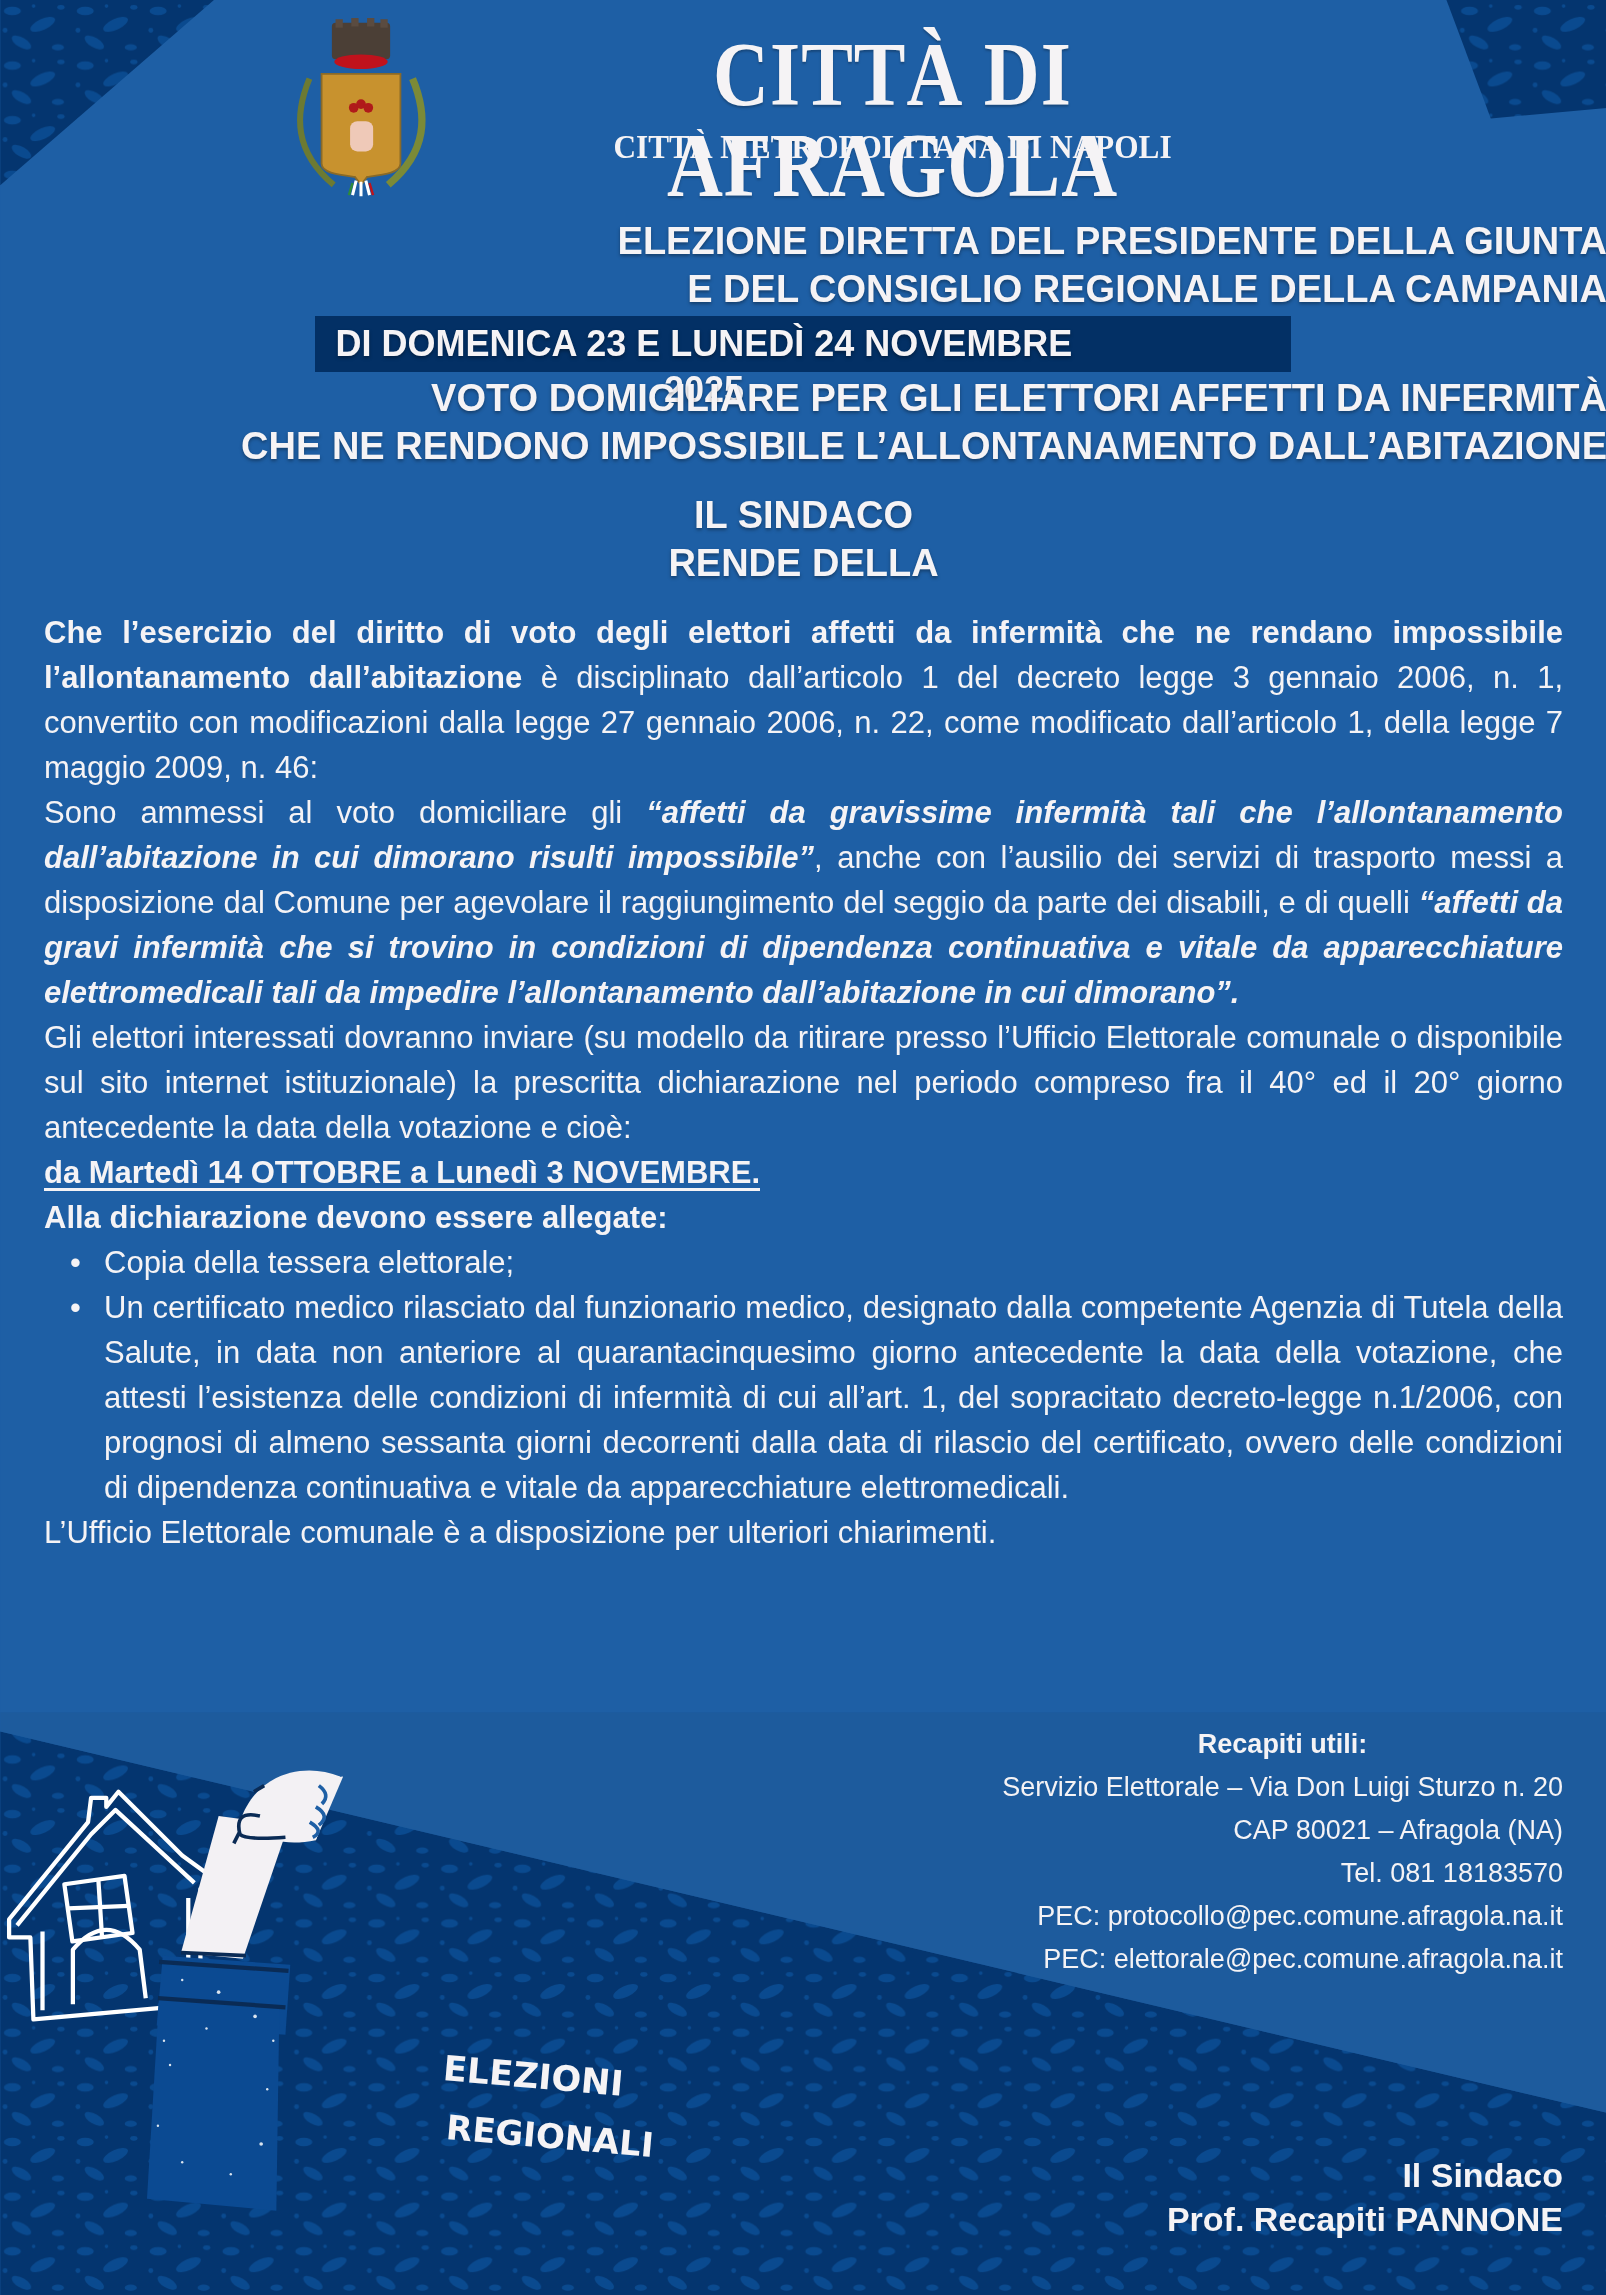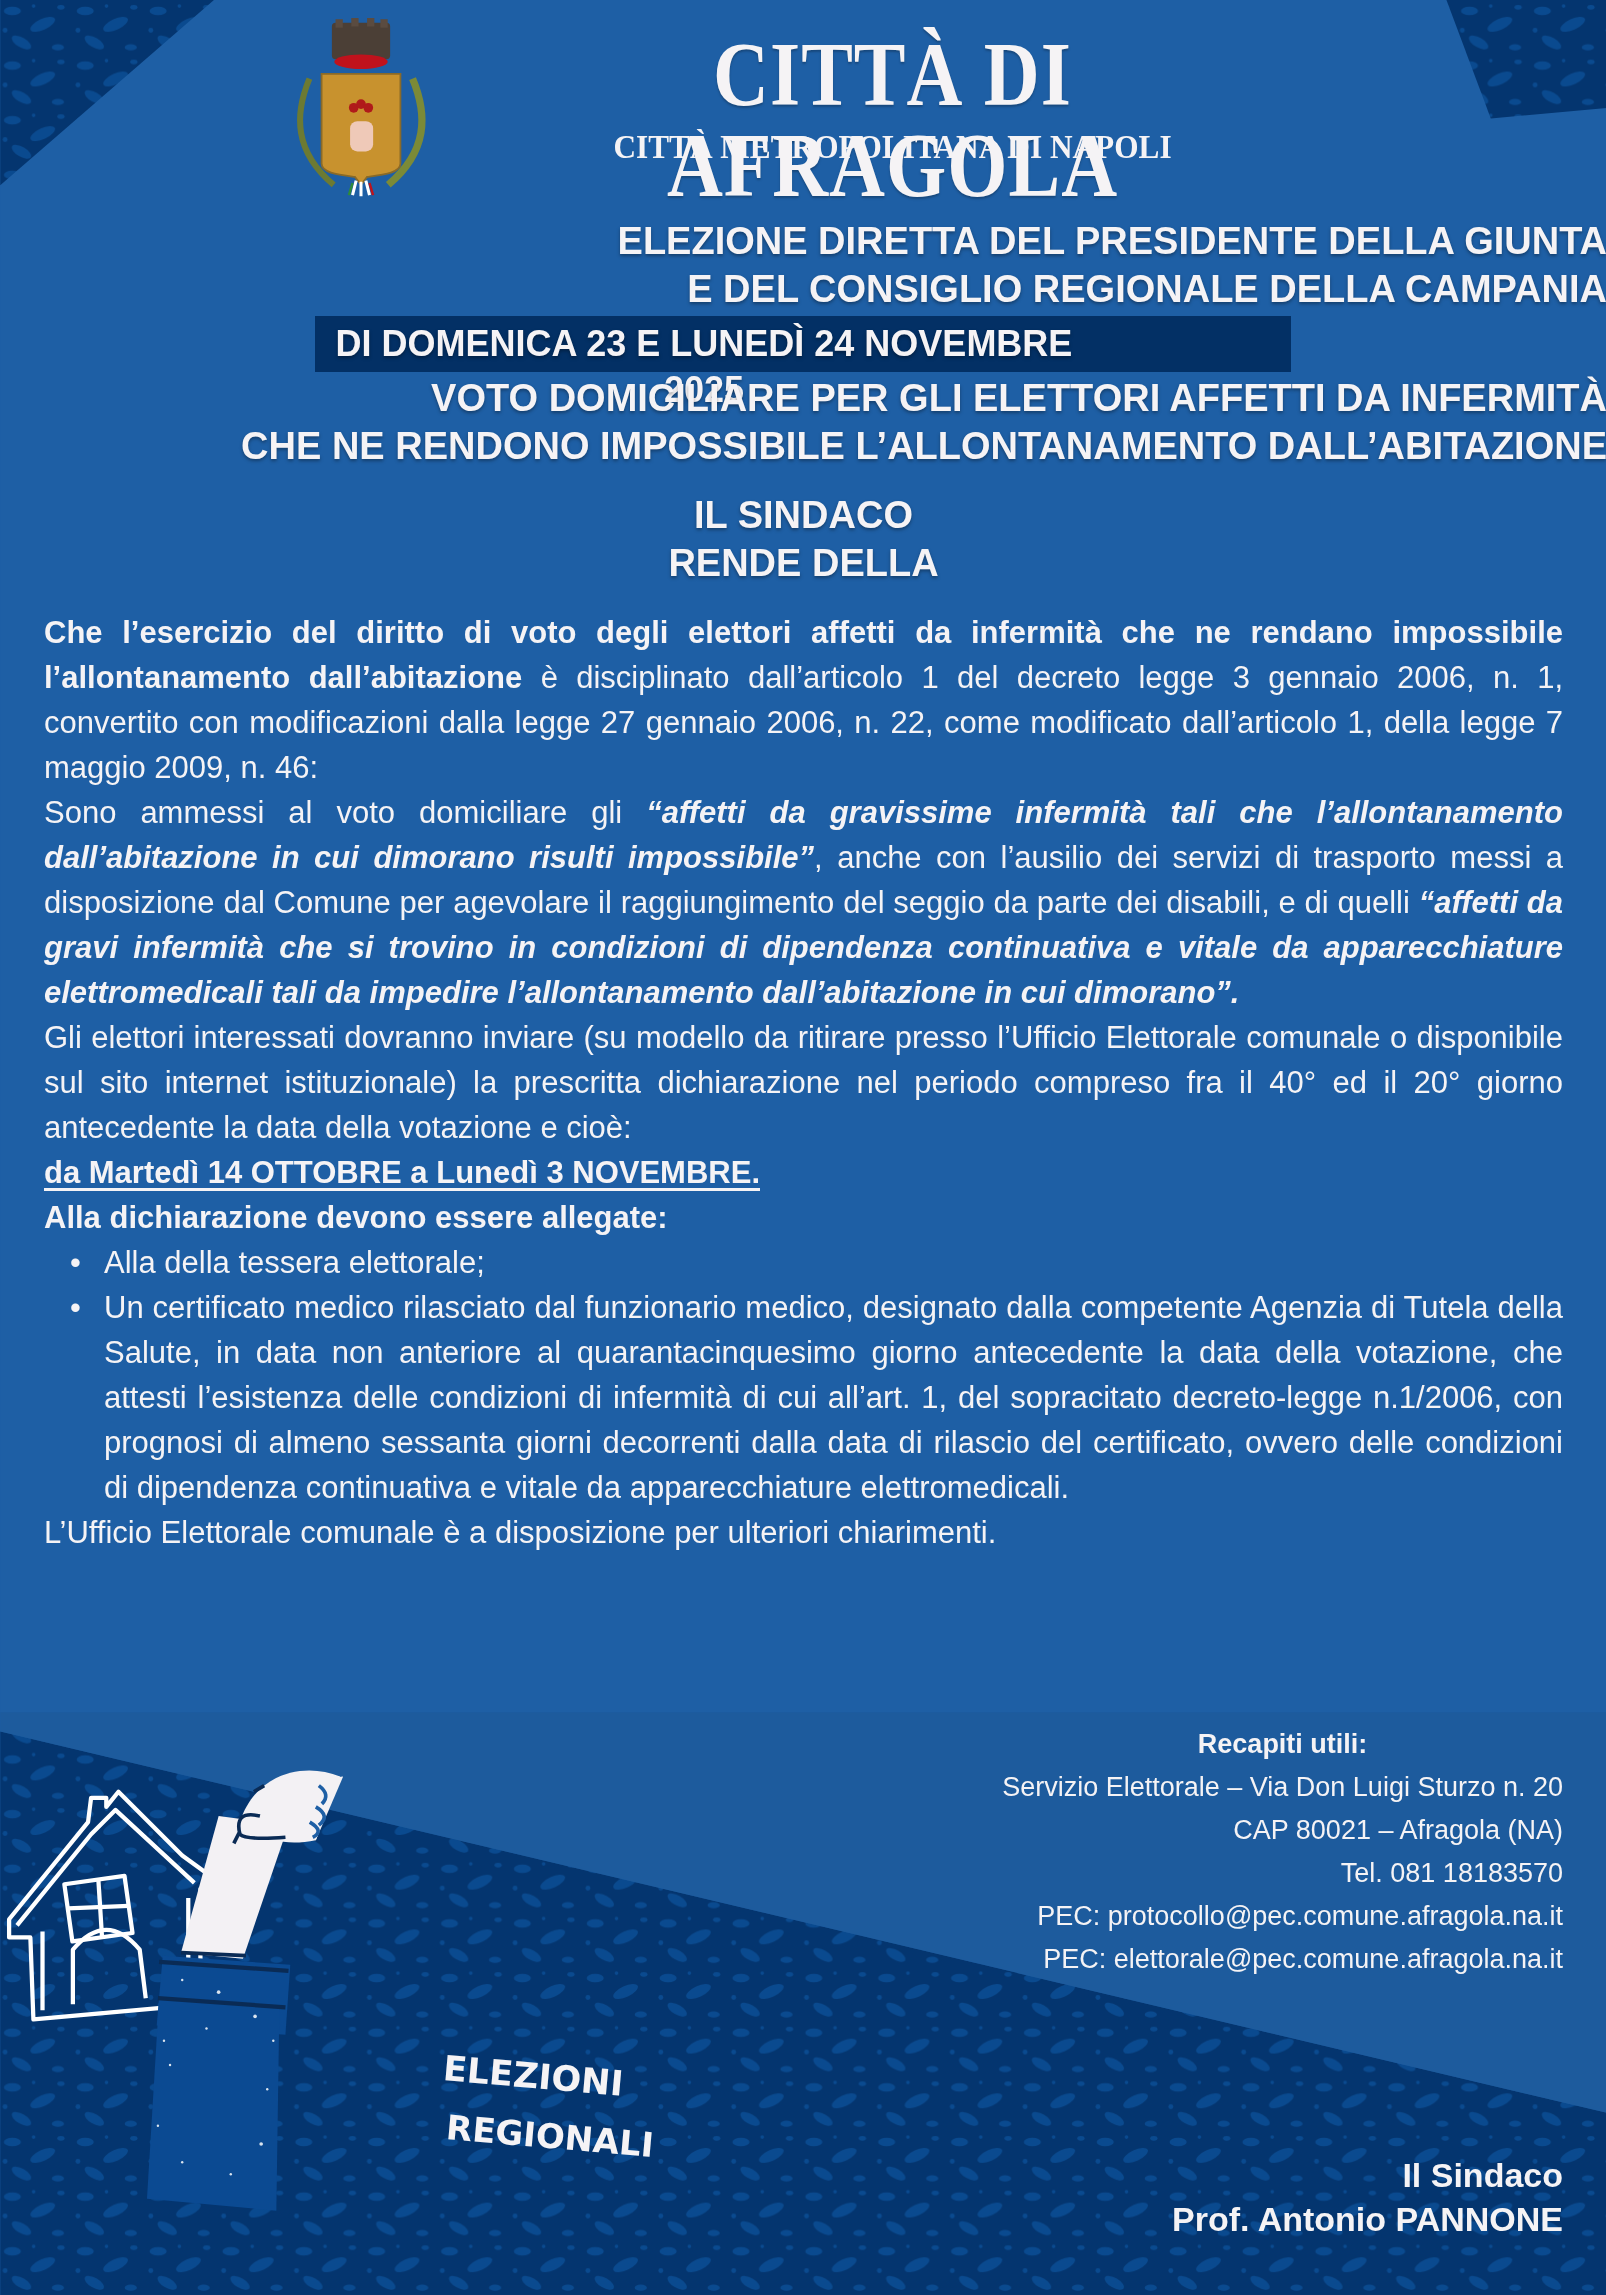--- a/index.html
+++ b/index.html
@@ -86,21 +86,21 @@
 <div class="announce" style="top:494px;">IL SINDACO</div>
 <div class="announce" style="top:542px;">RENDE DELLA</div>
 
 <div class="body">
   <p><b>Che l’esercizio del diritto di voto degli elettori affetti da infermità che ne rendano impossibile l’allontanamento dall’abitazione</b><span> è disciplinato dall’articolo 1 del decreto legge 3 gennaio 2006, n. 1, convertito con modificazioni dalla legge 27 gennaio 2006, n. 22, come modificato dall’articolo 1, della legge 7 maggio 2009, n. 46:</span></p>
   <p><span>Sono ammessi al voto domiciliare gli </span><span class="bi">“affetti da gravissime infermità tali che l’allontanamento dall’abitazione in cui dimorano risulti impossibile”</span><span>, anche con l’ausilio dei servizi di trasporto messi a disposizione dal Comune per agevolare il raggiungimento del seggio da parte dei disabili, e di quelli </span><span class="bi">“affetti da gravi infermità che si trovino in condizioni di dipendenza continuativa e vitale da apparecchiature elettromedicali tali da impedire l’allontanamento dall’abitazione in cui dimorano”.</span></p>
   <p>Gli elettori interessati dovranno inviare (su modello da ritirare presso l’Ufficio Elettorale comunale o disponibile sul sito internet istituzionale) la prescritta dichiarazione nel periodo compreso fra il 40° ed il 20° giorno antecedente la data della votazione e cioè:</p>
   <p><b><u>da Martedì 14 OTTOBRE a Lunedì 3 NOVEMBRE.</u></b></p>
   <p><b>Alla dichiarazione devono essere allegate:</b></p>
   <ul>
-    <li>Alla della tessera elettorale;</li>
+    <li>Copia della tessera elettorale;</li>
     <li>Un certificato medico rilasciato dal funzionario medico, designato dalla competente Agenzia di Tutela della Salute, in data non anteriore al quarantacinquesimo giorno antecedente la data della votazione, che attesti l’esistenza delle condizioni di infermità di cui all’art. 1, del sopracitato decreto-legge n.1/2006, con prognosi di almeno sessanta giorni decorrenti dalla data di rilascio del certificato, ovvero delle condizioni di dipendenza continuativa e vitale da apparecchiature elettromedicali.</li>
   </ul>
   <p style="text-align:left;">L’Ufficio Elettorale comunale è a disposizione per ulteriori chiarimenti.</p>
 </div>
 
 <div class="contacts">
   <div class="ttl">Recapiti utili:</div>
   <div>Servizio Elettorale – Via Don Luigi Sturzo n. 20</div>
   <div>CAP 80021 – Afragola (NA)</div>
   <div>Tel. 081 18183570</div>
@@ -148,15 +148,15 @@
         <circle cx="450" cy="480" r="2"></circle>
         <circle cx="270" cy="480" r="2"></circle>
     </g>
   </g>
 </svg>
 <div style="position:absolute; left:443px; top:2056px; font-family:'DejaVu Sans', sans-serif; font-weight:bold; font-size:35px; transform:rotate(5deg);">ELEZIONI</div>
 <div style="position:absolute; left:446px; top:2116px; font-family:'DejaVu Sans', sans-serif; font-weight:bold; font-size:34px; transform:rotate(5deg);">REGIONALI</div>
 
 <div class="signature">
   <div>Il Sindaco</div>
-  <div>Prof. Antonio PANNONE</div>
+  <div>Prof. Recapiti PANNONE</div>
 </div>
 
 
 </body></html>

